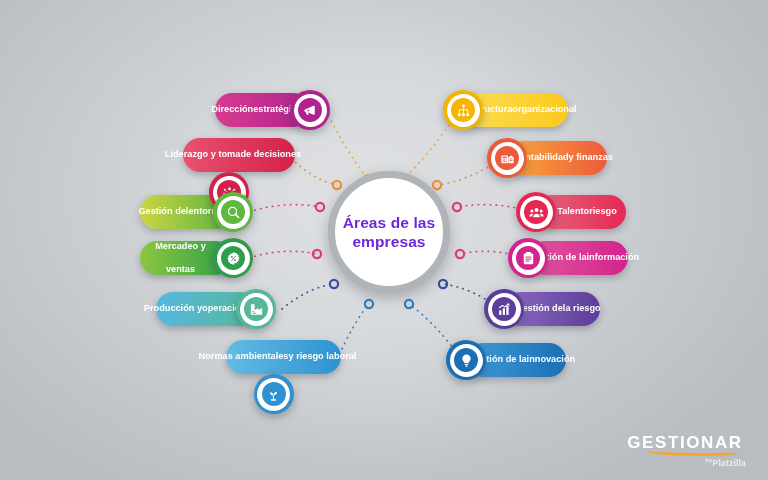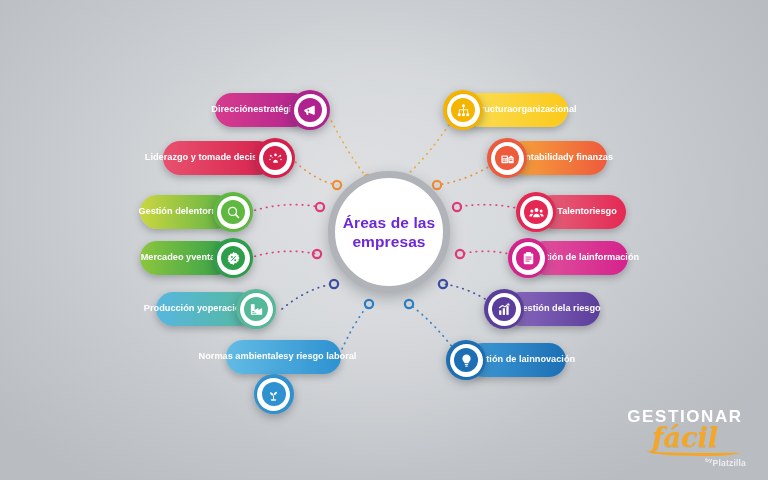--- a/index.html
+++ b/index.html
@@ -156,21 +156,21 @@
           <div class="ring">
             <div class="core" style="background:#B0238E;">
               <svg viewBox="0 0 24 24" width="15" height="15" fill="#fff">
                 <path d="M3.2 10.2c-.8.3-1.2 1-1.2 1.9s.4 1.6 1.2 1.9l1.6.6 1.1 3.6c.2.6.8 1 1.4 1 .9 0 1.6-.8 1.4-1.7l-.7-2.3 9.2 3.4c.8.3 1.6-.3 1.6-1.1V5.6c0-.9-.9-1.5-1.7-1.1L3.2 10.2z"></path>
                 <circle cx="8.6" cy="12" r="1.5" fill="#D73B8E"></circle>
               </svg>
             </div>
           </div>
         </div>
       </div>
-      <div class="node left" style="left:163px;top:138px;width:132px;">
+      <div class="node left" style="left:163px;top:138px;width:132px;flex-direction:column;">
         <div class="pill" style="width:112px;background:linear-gradient(90deg,#E8516E,#D6204C);">
           <span>Liderazgo y toma</span>
           <br>
           <span>de decisiones</span>
         </div>
         <div class="badge" style="background:#D6204C;">
           <div class="ring">
             <div class="core" style="background:#D6204C;">
               <svg viewBox="0 0 24 24" width="15" height="15" fill="#fff">
                 <circle cx="12" cy="6.2" r="2.1"></circle>
@@ -197,21 +197,21 @@
             <div class="core" style="background:#5FB83F;">
               <svg viewBox="0 0 24 24" width="15" height="15" fill="none" stroke="#fff" stroke-width="2">
                 <circle cx="10.4" cy="10.2" r="6.4"></circle>
                 <line x1="15.2" y1="15.1" x2="20" y2="20" stroke-linecap="round" stroke-width="2.6"></line>
               </svg>
             </div>
           </div>
         </div>
       </div>
       <div class="node left" style="left:140px;top:238px;width:113px;">
-        <div class="pill" style="width:93px;background:linear-gradient(90deg,#8CC63E,#2E9E4A);">
+        <div class="pill" style="width:93px;background:linear-gradient(90deg,#8CC63E,#2E9E4A);flex-direction:column;">
           <span>Mercadeo y</span>
           <br>
           <span>ventas</span>
         </div>
         <div class="badge" style="background:#2E9E4A;">
           <div class="ring">
             <div class="core" style="background:#2E9E4A;">
               <svg viewBox="0 0 24 24" width="15" height="15" fill="#fff">
                 <path d="M12 1.6l2.1 1.7 2.7-.3 1 2.5 2.5 1-.3 2.7 1.7 2.1-1.7 2.1.3 2.7-2.5 1-1 2.5-2.7-.3L12 22.4l-2.1-1.7-2.7.3-1-2.5-2.5-1 .3-2.7L2.3 12.3 4 10.2l-.3-2.7 2.5-1 1-2.5 2.7.3z"></path>
                 <g stroke="#2E9E4A" stroke-width="1.6" stroke-linecap="round">
@@ -388,18 +388,17 @@
                 <rect x="10.1" y="20" width="3.8" height="1.9" rx=".9"></rect>
               </svg>
             </div>
           </div>
         </div>
       </div>
     </div>
 
   <div class="logo">
     <div class="logo-top">GESTIONAR</div>
-    <div class="logo-mid">fácil</div>
     <div class="logo-swash"></div>
     <div class="logo-bot"><span class="by">by</span><span>Platzilla</span></div>
   </div>
 
 </div>
 
 </body></html>

